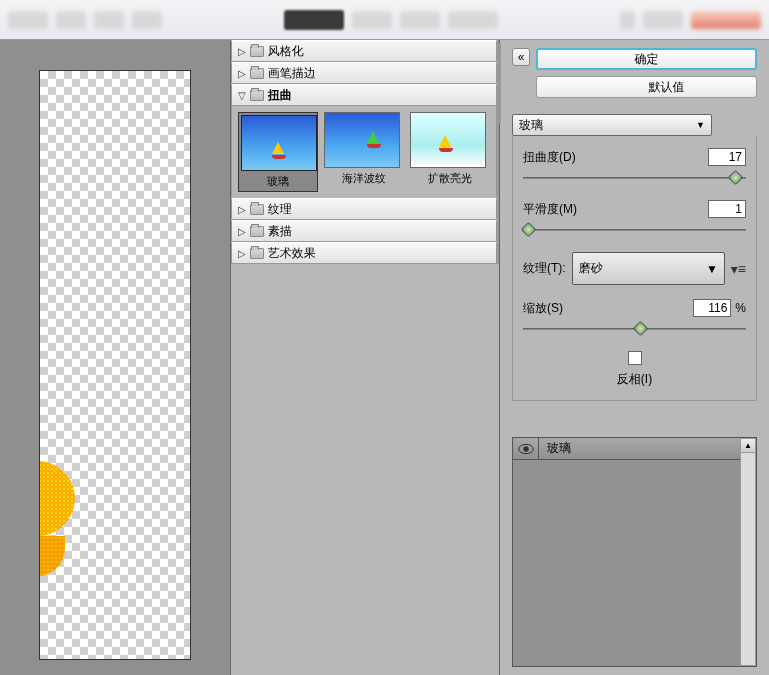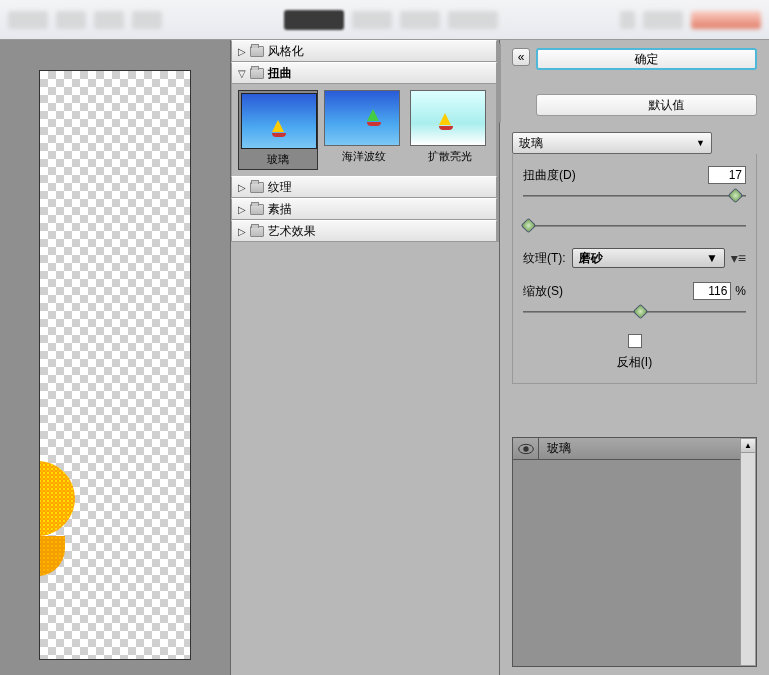--- a/index.html
+++ b/index.html
@@ -56,34 +56,34 @@
 .scroll-track{ width:16px; background:#dcdcdc; border:1px solid #999; position:relative;}
 .scroll-thumb{ position:absolute; left:1px; right:1px; top:2px; height:80px; background:linear-gradient(#f0f0f0,#d4d4d4); border:1px solid #999; border-radius:2px;}
 .filters-inner{display:flex;}
 .cat-list{flex:1;}
 .empty-area{flex:1;background:#b8b8b8;}
 
 
 .settings-col{ flex:1; background:#b8b8b8; padding:8px 12px; display:flex; flex-direction:column;}
 .btnrow{display:flex; gap:6px; align-items:flex-start;}
 .collapse-btn{width:18px;height:18px;border:1px solid #888;background:linear-gradient(#fafafa,#e0e0e0);border-radius:3px;display:flex;align-items:center;justify-content:center;font-size:10px;cursor:pointer;}
-.btns{flex:1;display:flex;flex-direction:column;gap:24px;justify-content:flex-end;}
+.btns{flex:1;display:flex;flex-direction:column;gap:6px;justify-content:flex-end;}
 .btn{height:22px;border:1px solid #7aa;border-radius:3px;background:linear-gradient(#fdfdfd,#eaeaea);display:flex;align-items:center;justify-content:center;cursor:pointer;}
 .btn.primary{border:2px solid #4fb8d8;}
 .btn.sec{border:1px solid #999;padding-left:40px;}
 .dd{ width:200px; height:22px; border:1px solid #666; background:linear-gradient(#fafafa,#d8d8d8); display:flex; align-items:center; padding:0 6px; justify-content:space-between; border-radius:2px; margin-top:10px; cursor:pointer;}
 .dd .arr{font-size:9px;}
 .panel{ border:1px solid #999; border-top:none; padding:12px 10px; background:#b8b8b8;}
 .row{ display:flex; align-items:center; margin-bottom:4px;}
 .row .lab{ flex:1;}
 .row input[type=text]{ width:38px; height:18px; border:1px solid #666; text-align:right; padding:0 3px; background:#fff;}
 .slider{ height:16px; position:relative; margin-bottom:14px;}
 .slider .track{ position:absolute; top:7px; left:0; right:0; height:2px; background:#888; box-shadow:inset 0 1px 0 #666;}
 .slider .hndl{ position:absolute; top:2px; width:11px; height:11px; background:radial-gradient(#cfe8c0,#6fa050); border:1px solid #456; border-radius:2px; transform:rotate(45deg); cursor:pointer;}
-.dd2{ flex:1; height:20px; border:1px solid #555; background:linear-gradient(#eee,#ccc); display:flex; align-items:center; padding:0 6px; justify-content:space-between; border-radius:2px; margin:0 6px; cursor:pointer;font-weight:bold;}
+.dd2{ flex:1; height:33px; border:1px solid #555; background:linear-gradient(#eee,#ccc); display:flex; align-items:center; padding:0 6px; justify-content:space-between; border-radius:2px; margin:0 6px; cursor:pointer;}
 .menuic{ font-size:14px; cursor:pointer; color:#333;}
 .chk{ display:flex; align-items:center; gap:6px; margin-top:10px;flex-direction:column;}
 .chk .box{ width:14px; height:14px; border:1px solid #666; background:#fff; cursor:pointer;}
 .flex1{flex:1;}
 
 .layers{ border:1px solid #555; height:230px; margin-top:auto; display:flex;}
 .layers .body{flex:1; background:#b8b8b8; display:flex; flex-direction:column;}
 .layers .hdr{ height:22px; background:linear-gradient(#a8a8a8,#909090); border-bottom:1px solid #555; display:flex; align-items:center;}
 .eye{ width:26px; height:22px; display:flex; align-items:center; justify-content:center; border-right:1px solid #555;}
 .eye svg{width:16px;height:12px;}
@@ -126,20 +126,25 @@
 
   <div class="filters-col">
     <div class="filters-inner">
       <div class="cat-list">
         <div class="cat">
             <span class="tri"></span>
             <span class="fold-ic"></span>
             <span>风格化</span>
           </div>
         <div class="cat">
+            <span class="tri"></span>
+            <span class="fold-ic"></span>
+            <span>画笔描边</span>
+          </div>
+        <div class="cat">
             <span class="tri open"></span>
             <span class="fold-ic"></span>
             <b>扭曲</b>
           </div>
 
         <div class="thumbs">
           <div class="thumb sel">
             <div class="img">
                 <div class="boat b1p">
                   <div class="sail"></div>
@@ -214,20 +219,24 @@
       <div class="panel">
         <div class="row">
           <span class="lab">扭曲度(D)</span>
           <input type="text" value="17" style="">
         </div>
         <div class="slider">
             <div class="track"></div>
             <div class="hndl" style="left:93%"></div>
           </div>
 
+        <div class="row">
+          <span class="lab">平滑度(M)</span>
+          <input type="text" value="1" style="">
+        </div>
         <div class="slider">
             <div class="track"></div>
             <div class="hndl" style="left:0%"></div>
           </div>
 
         <div class="row" style="margin-bottom:14px;">
           <span>纹理(T):</span>
           <div class="dd2">
             <span>磨砂</span>
             <span class="arr">▼</span>

